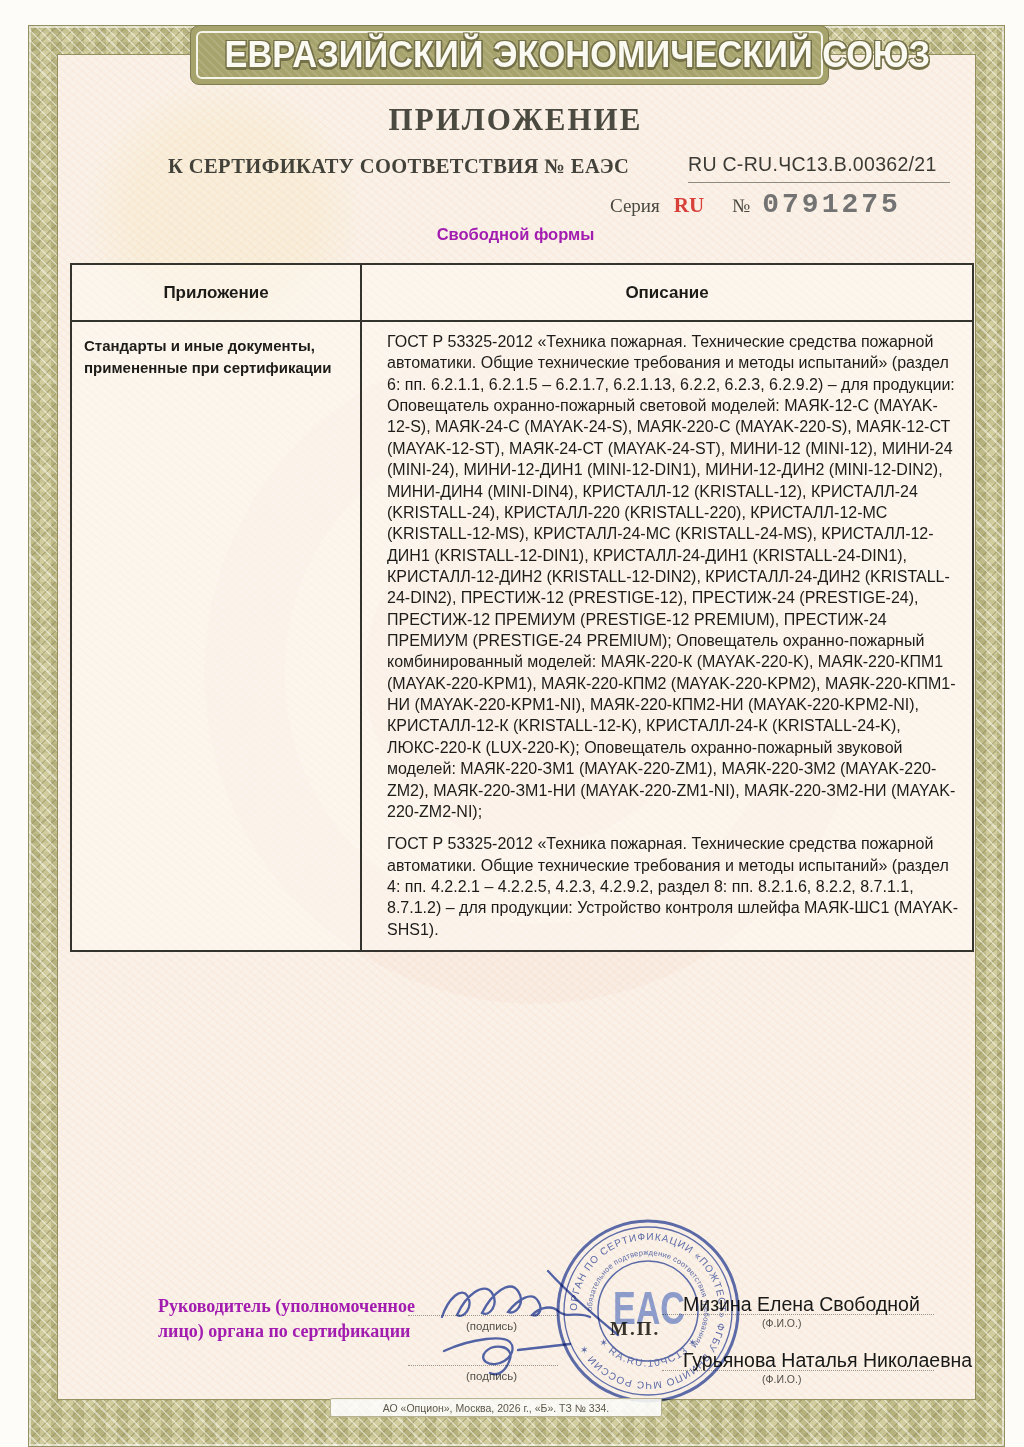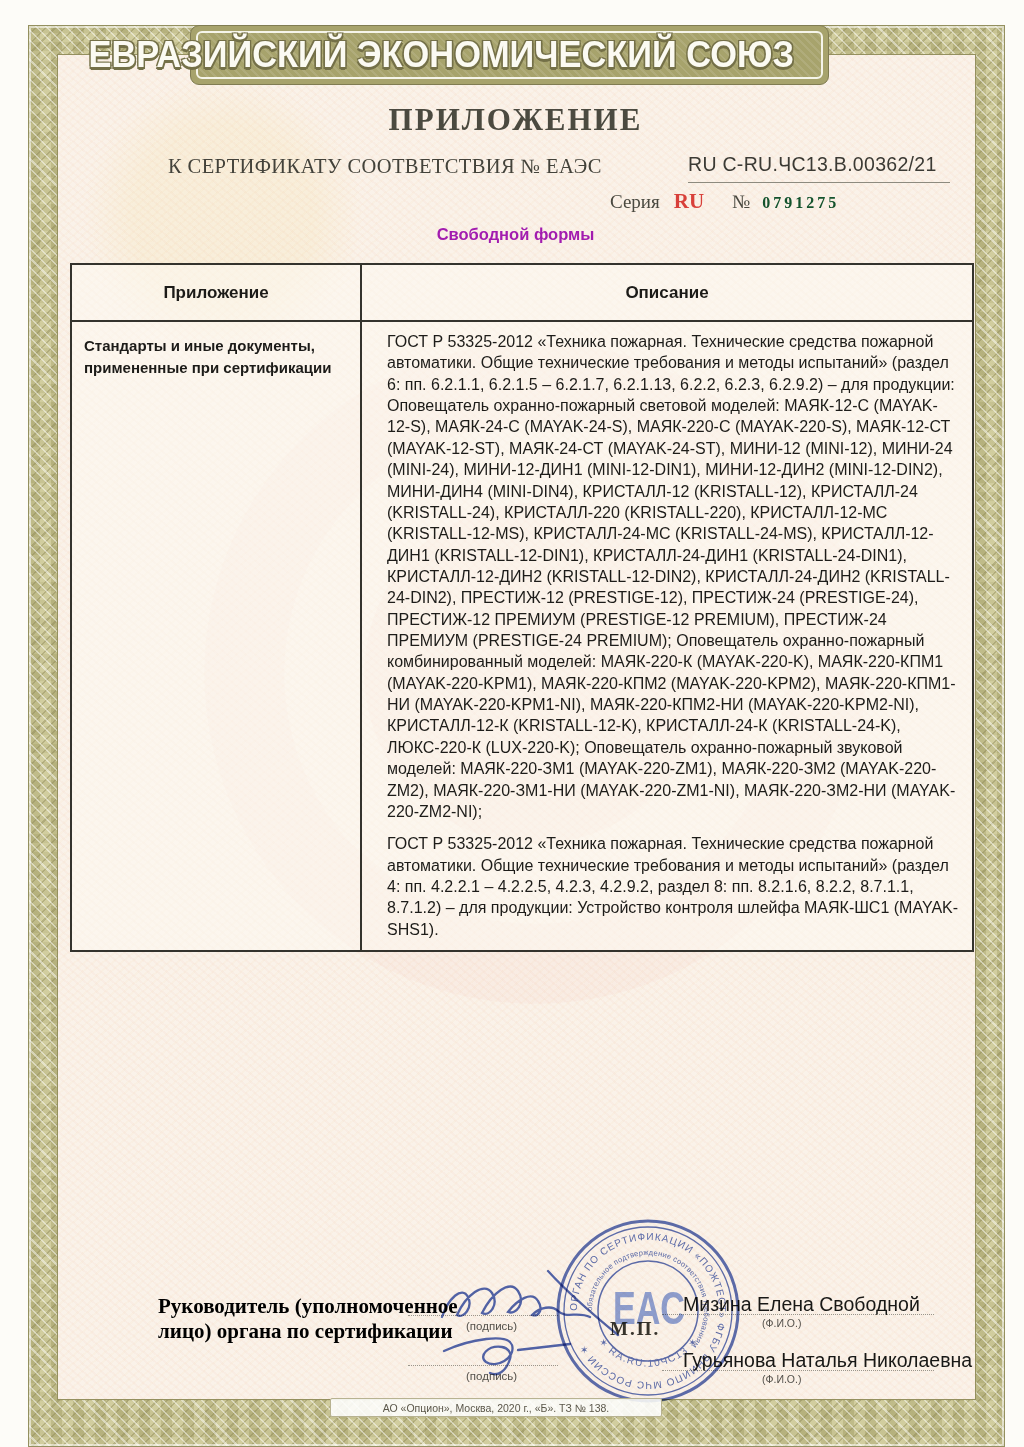--- a/index.html
+++ b/index.html
@@ -32,50 +32,50 @@
   
   .banner{
     position:absolute;left:190px;top:25px;width:637px;height:58px;
     background:#a7a36c;border-radius:9px;
     border:1.5px solid #807c52;
     box-shadow: inset 0 0 0 2px #a7a36c;
     display:flex;align-items:center;justify-content:center;
   }
   .banner-in{
     position:absolute;left:5px;top:5px;right:5px;bottom:5px;border:2px solid #f6f5ea;border-radius:6px;
-    display:flex;align-items:center;justify-content:flex-end;
+    display:flex;align-items:center;justify-content:flex-start;
     background:
       repeating-linear-gradient(45deg, rgba(255,255,255,.10) 0 2px, rgba(255,255,255,0) 2px 6px),
       #a7a36c;
   }
   .banner-text{
     font-weight:800;font-size:37px;letter-spacing:0px;color:#fbfaf2;
     transform:scaleX(.93);white-space:nowrap;
     text-shadow:-1.5px -1.5px 0 #747048, 1.5px -1.5px 0 #747048, -1.5px 1.5px 0 #747048, 1.5px 1.5px 0 #747048, 0 2.5px 0 #747048;
   }
 
   
   .doc-title{
     position:absolute;left:57px;top:102px;width:917px;text-align:center;
     font-family:"Liberation Serif",serif;font-weight:700;font-size:31px;letter-spacing:2px;color:#4b4a40;
   }
   .cert-label{
     position:absolute;left:168px;top:155px;
-    font-family:"Liberation Serif",serif;font-weight:400;font-size:20.5px;color:#43423a;letter-spacing:.4px;text-align:center;
+    font-family:"Liberation Serif",serif;font-weight:700;font-size:20.5px;color:#43423a;letter-spacing:.4px;text-align:center;
   }
   .cert-number{
     position:absolute;left:688px;top:153px;width:262px;height:29px;
     font-size:19.5px;color:#3b3a34;letter-spacing:.3px;
     border-bottom:1.5px solid #8d8b7f;
   }
   .series-line{position:absolute;left:610px;top:189px;white-space:nowrap;}
   .series-word{font-family:"Liberation Serif",serif;font-size:19px;color:#4a4940;}
   .series-ru{font-family:"Liberation Serif",serif;font-weight:700;font-size:21px;color:#d8403a;margin-left:14px;}
   .num-sign{font-family:"Liberation Serif",serif;font-size:19px;color:#4a4940;margin-left:28px;}
-  .blank-num{font-family:Liberation Serif, serif;font-weight:700;font-size:16px;color:#14532d;letter-spacing:3px;margin-left:12px;}
+  .blank-num{font-family:Liberation Mono, monospace;font-weight:700;font-size:28px;color:#737373;letter-spacing:3px;margin-left:12px;}
   .form-type{
     position:absolute;left:57px;top:225px;width:917px;text-align:center;
     font-weight:700;font-size:16.5px;color:#a21caf;
   }
 
   
   .doc-table{
     position:absolute;left:70px;top:263px;width:900px;
     border:2px solid #34332d;background:rgba(253,250,243,.55);
   }
@@ -86,21 +86,21 @@
   .t-head .t-c1,.t-head .t-c2{display:flex;align-items:center;justify-content:center;font-weight:700;font-size:17px;color:#1c1b18;}
   .t-body{min-height:595px;gap:12px;}
   .cell-appendix{
     padding:13px 10px 10px 12px;font-weight:700;font-size:15px;line-height:1.45;color:#1c1b18;white-space:pre-line;
   }
   .cell-desc{padding:9px 12px 10px 13px;font-size:16px;line-height:1.335;color:#1d1c19;}
   .cell-desc p{margin:0 0 11px 0;}
   .cell-desc p:last-child{margin-bottom:0;}
 
   
-  .sig-label{position:absolute;font-family:"Liberation Serif",serif;font-weight:700;font-size:21px;line-height:25px;color:#000000;white-space:pre-line;}
+  .sig-label{position:absolute;font-family:"Liberation Serif",serif;font-weight:700;font-size:18px;line-height:25px;color:#a21caf;white-space:pre-line;}
   .sig-label.l1{left:158px;top:1294px;}
   .sig-label.l2{left:158px;top:1346px;}
   .sig-line{position:absolute;border-bottom:1.5px dotted #9a968c;width:150px;left:408px;}
   .sig-line.s1{top:1315px;}
   .sig-line.s2{top:1365px;}
   .sig-caption{position:absolute;font-size:11.5px;color:#53504a;}
   .sig-caption.c1{left:466px;top:1320px;}
   .sig-caption.c2{left:466px;top:1370px;}
 
   .fio-name{position:absolute;font-size:19.5px;color:#181816;white-space:nowrap;}
@@ -207,15 +207,15 @@
     <g fill="none" stroke="#3b53ad" stroke-width="2.3" stroke-linecap="round" opacity="0.88">
       <path d="M42,62 C48,44 62,30 68,42 C73,52 64,64 57,60 C66,40 84,26 92,38 C99,49 90,62 82,58 C92,38 110,24 118,36 C126,48 116,60 108,57 C118,44 132,36 138,46 C144,55 138,62 132,60 C140,52 152,50 158,56 C166,64 178,56 190,62"></path>
       <path d="M148,16 C168,38 196,62 218,80"></path>
     </g>
     <g fill="none" stroke="#3b53ad" stroke-width="2.3" stroke-linecap="round" opacity="0.88">
       <path d="M44,96 C70,84 108,78 112,90 C116,103 96,114 86,107 C78,101 88,90 102,92 C108,93 112,98 110,104 C106,116 98,122 90,118"></path>
       <path d="M118,95 L170,89"></path>
     </g>
   </svg>
 
-  <div class="print-note">АО «Опцион», Москва, 2020 г., «Б». ТЗ № 138.</div>
+  <div class="print-note">АО «Опцион», Москва, 2026 г., «Б». ТЗ № 334.</div>
 
 </div>
 
 </body></html>

